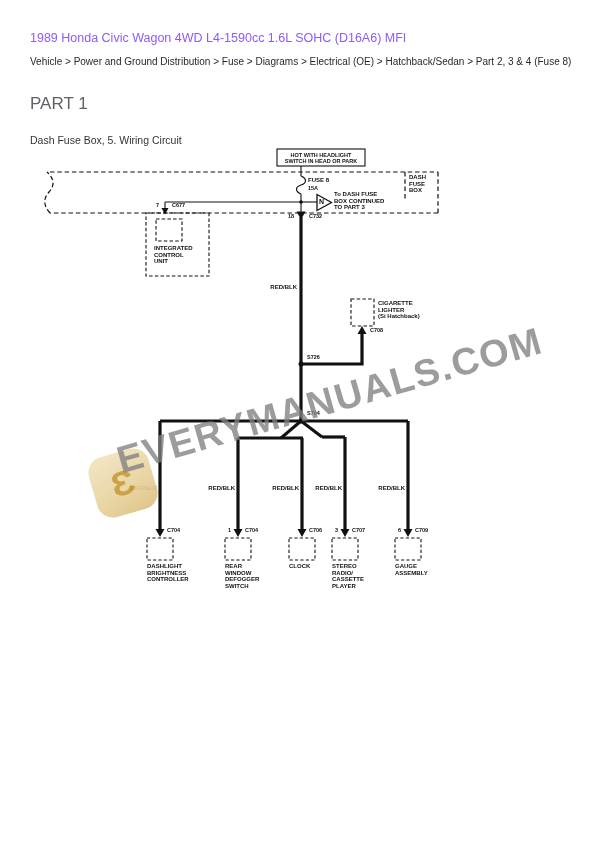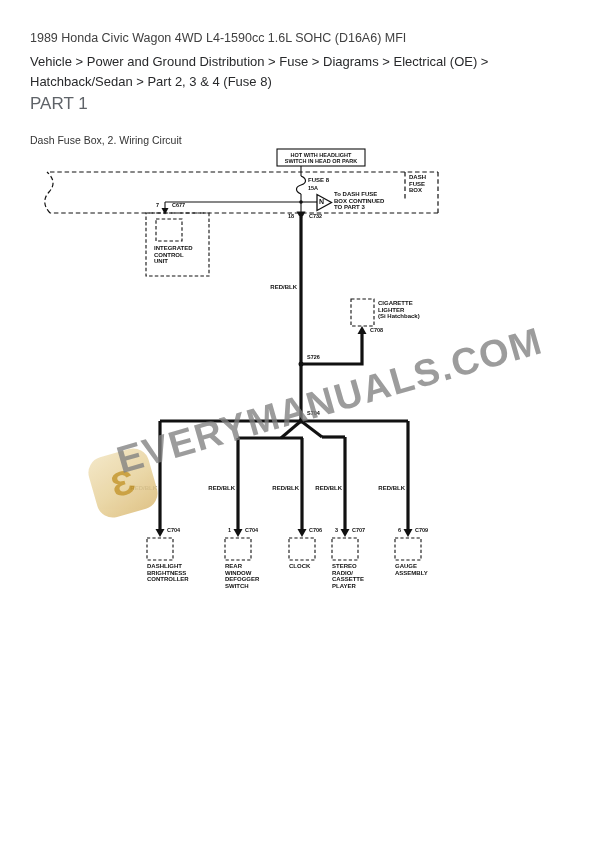--- a/index.html
+++ b/index.html
@@ -1,20 +1,20 @@
 <!DOCTYPE html>
 <html><head>
 <meta charset="utf-8">
 <style>
   html,body{margin:0;padding:0;background:#ffffff;}
   #page{position:relative;width:612px;height:866px;background:#ffffff;overflow:hidden;
         font-family:"Liberation Sans",sans-serif;}
   
-  .hdr-title{position:absolute;left:30px;top:30px;width:560px;font-size:12.5px;color:#404040;line-height:16px;}
-  .hdr-crumb{position:absolute;left:30px;top:52px;width:556px;font-size:13px;color:#28292b;line-height:20px;}
+  .hdr-title{position:absolute;left:30px;top:30px;width:560px;font-size:12.5px;color:#8b5cf6;line-height:16px;}
+  .hdr-crumb{position:absolute;left:30px;top:52px;width:556px;font-size:10px;color:#28292b;line-height:20px;}
   .hdr-part{position:absolute;left:30px;top:94px;font-size:17px;color:#5f6368;}
   .hdr-caption{position:absolute;left:30px;top:134px;font-size:10.5px;color:#333;}
   
   .dl{position:absolute;font-weight:bold;font-size:6px;line-height:6.5px;color:#101010;
       white-space:pre-line;letter-spacing:0;}
   .dl.sm{font-size:5.5px;line-height:6px;}
   .dl.center{text-align:center;}
   .dl.right{text-align:right;}
   svg{position:absolute;left:0;top:0;}
   
@@ -29,21 +29,21 @@
   .wm-logo span{font-size:34px;font-weight:bold;color:#c79b35;transform:scaleX(1.1);}
 </style>
 </head>
 <body>
 
 <div id="page">
 
   <div class="hdr-title">1989 Honda Civic Wagon 4WD L4-1590cc 1.6L SOHC (D16A6) MFI</div>
   <div class="hdr-crumb">Vehicle &gt; Power and Ground Distribution &gt; Fuse &gt; Diagrams &gt; Electrical (OE) &gt; Hatchback/Sedan &gt; Part 2, 3 &amp; 4 (Fuse 8)</div>
   <div class="hdr-part">PART 1</div>
-  <div class="hdr-caption">Dash Fuse Box, 2. Wiring Circuit</div>
+  <div class="hdr-caption">Dash Fuse Box, 5. Wiring Circuit</div>
 
   <svg width="612" height="866" viewBox="0 0 612 866">
     <g stroke="#111" fill="none">
 
       <rect x="277" y="149" width="88" height="17" stroke-width="1.1"></rect>
 
       <line x1="301" y1="166" x2="301" y2="176" stroke-width="1.1"></line>
 
       <g stroke-width="1.2" stroke-dasharray="4.5,2.8">
         <line x1="50" y1="172" x2="438" y2="172"></line>

